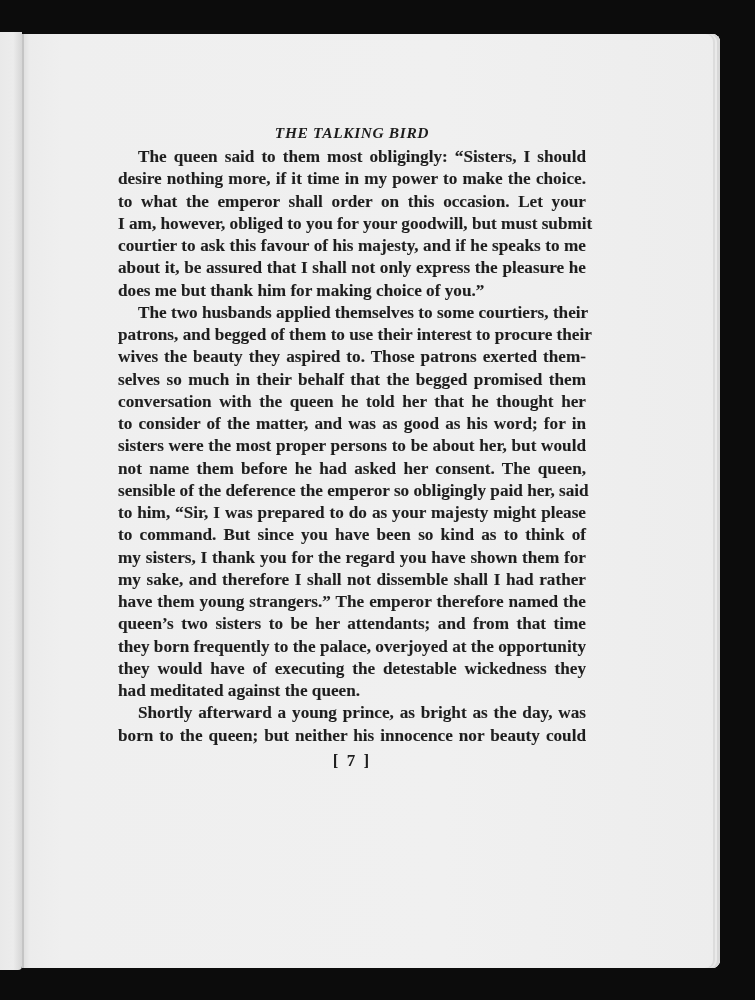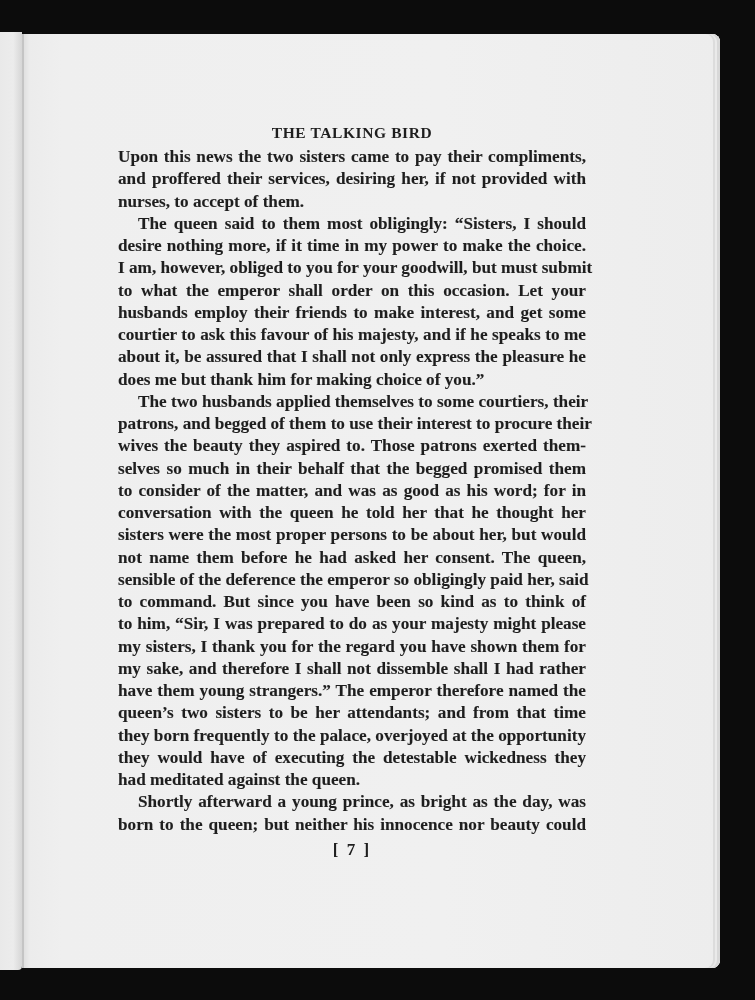--- a/index.html
+++ b/index.html
@@ -53,20 +53,21 @@
       color: #1e1e1e;
     }
     .running-head {
       text-align: center;
       font-size: 15.5px;
       letter-spacing: 0.6px;
       font-weight: bold;
       height: 26px;
       line-height: 26px;
       margin-bottom: 0;
+      font-style: italic;
     }
     .line {
       font-size: 17.2px;
       line-height: 22.25px;
       height: 22.25px;
       white-space: nowrap;
       text-align: justify;
       text-align-last: justify;
       font-weight: bold;
       -webkit-text-stroke: 0.1px #1e1e1e;
@@ -91,46 +92,40 @@
 
 <div class="scan">
   <div class="left-page"></div>
   <div class="page"></div>
   <div class="gutter-line"></div>
 
   <div class="text-block">
     <div class="running-head">THE TALKING BIRD</div>
     <div id="body-text">
         <div>
-          <div class="line">Upon this news the two sisters came to pay their compliments,</div>
-          <div class="line">and proffered their services, desiring her, if not provided with</div>
-          <div class="line last">nurses, to accept of them.</div>
-        </div>
-        <div>
           <div class="line indent">The queen said to them most obligingly: “Sisters, I should</div>
           <div class="line">desire nothing more, if it time in my power to make the choice.</div>
+          <div class="line">to what the emperor shall order on this occasion.  Let your</div>
           <div class="line">I am, however, obliged to you for your goodwill, but must submit</div>
-          <div class="line">to what the emperor shall order on this occasion.  Let your</div>
-          <div class="line">husbands employ their friends to make interest, and get some</div>
           <div class="line">courtier to ask this favour of his majesty, and if he speaks to me</div>
           <div class="line">about it, be assured that I shall not only express the pleasure he</div>
           <div class="line last">does me but thank him for making choice of you.”</div>
         </div>
         <div>
           <div class="line indent">The two husbands applied themselves to some courtiers, their</div>
           <div class="line">patrons, and begged of them to use their interest to procure their</div>
           <div class="line">wives the beauty they aspired to.  Those patrons exerted them-</div>
           <div class="line">selves so much in their behalf that the begged promised them</div>
+          <div class="line">conversation with the queen he told her that he thought her</div>
           <div class="line">to consider of the matter, and was as good as his word; for in</div>
-          <div class="line">conversation with the queen he told her that he thought her</div>
           <div class="line">sisters were the most proper persons to be about her, but would</div>
           <div class="line">not name them before he had asked her consent.  The queen,</div>
           <div class="line">sensible of the deference the emperor so obligingly paid her, said</div>
+          <div class="line">to him, “Sir, I was prepared to do as your majesty might please</div>
           <div class="line">to command.  But since you have been so kind as to think of</div>
-          <div class="line">to him, “Sir, I was prepared to do as your majesty might please</div>
           <div class="line">my sisters, I thank you for the regard you have shown them for</div>
           <div class="line">my sake, and therefore I shall not dissemble shall I had rather</div>
           <div class="line">have them young strangers.”  The emperor therefore named the</div>
           <div class="line">queen’s two sisters to be her attendants; and from that time</div>
           <div class="line">they born frequently to the palace, overjoyed at the opportunity</div>
           <div class="line">they would have of executing the detestable wickedness they</div>
           <div class="line last">had meditated against the queen.</div>
         </div>
         <div>
           <div class="line indent">Shortly afterward a young prince, as bright as the day, was</div>

